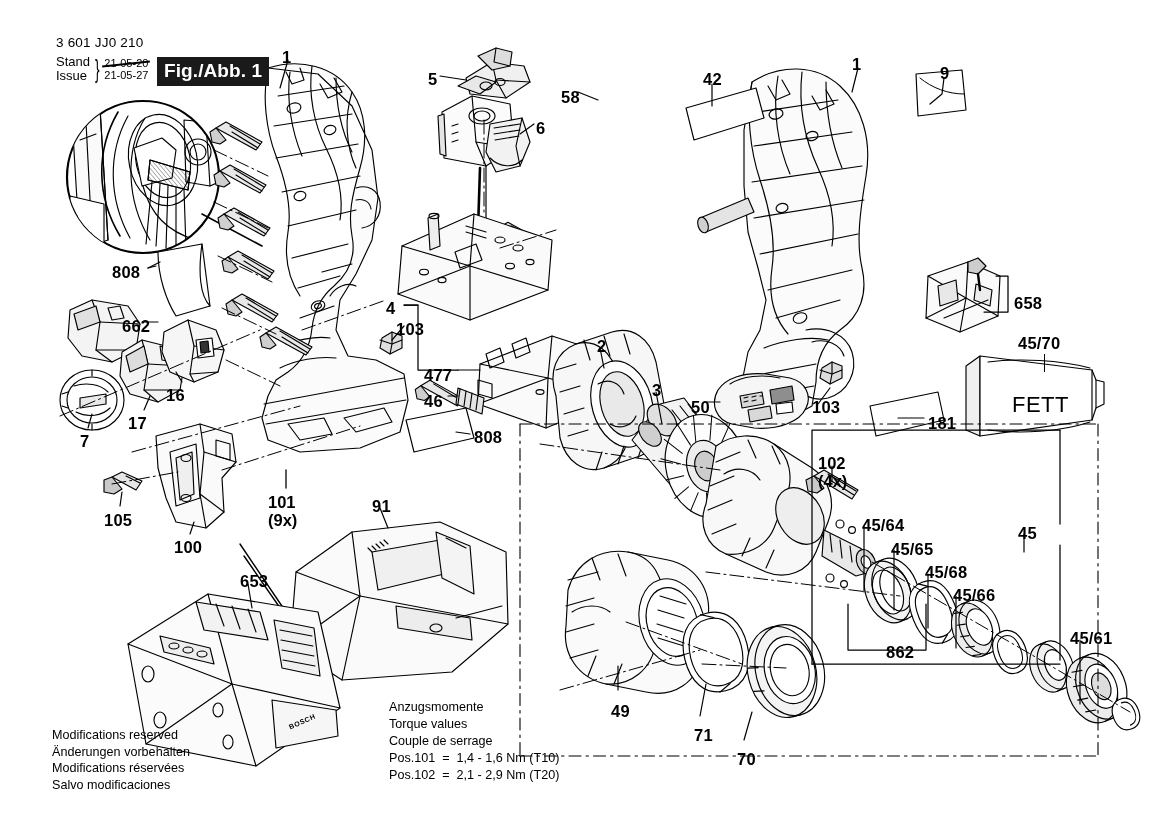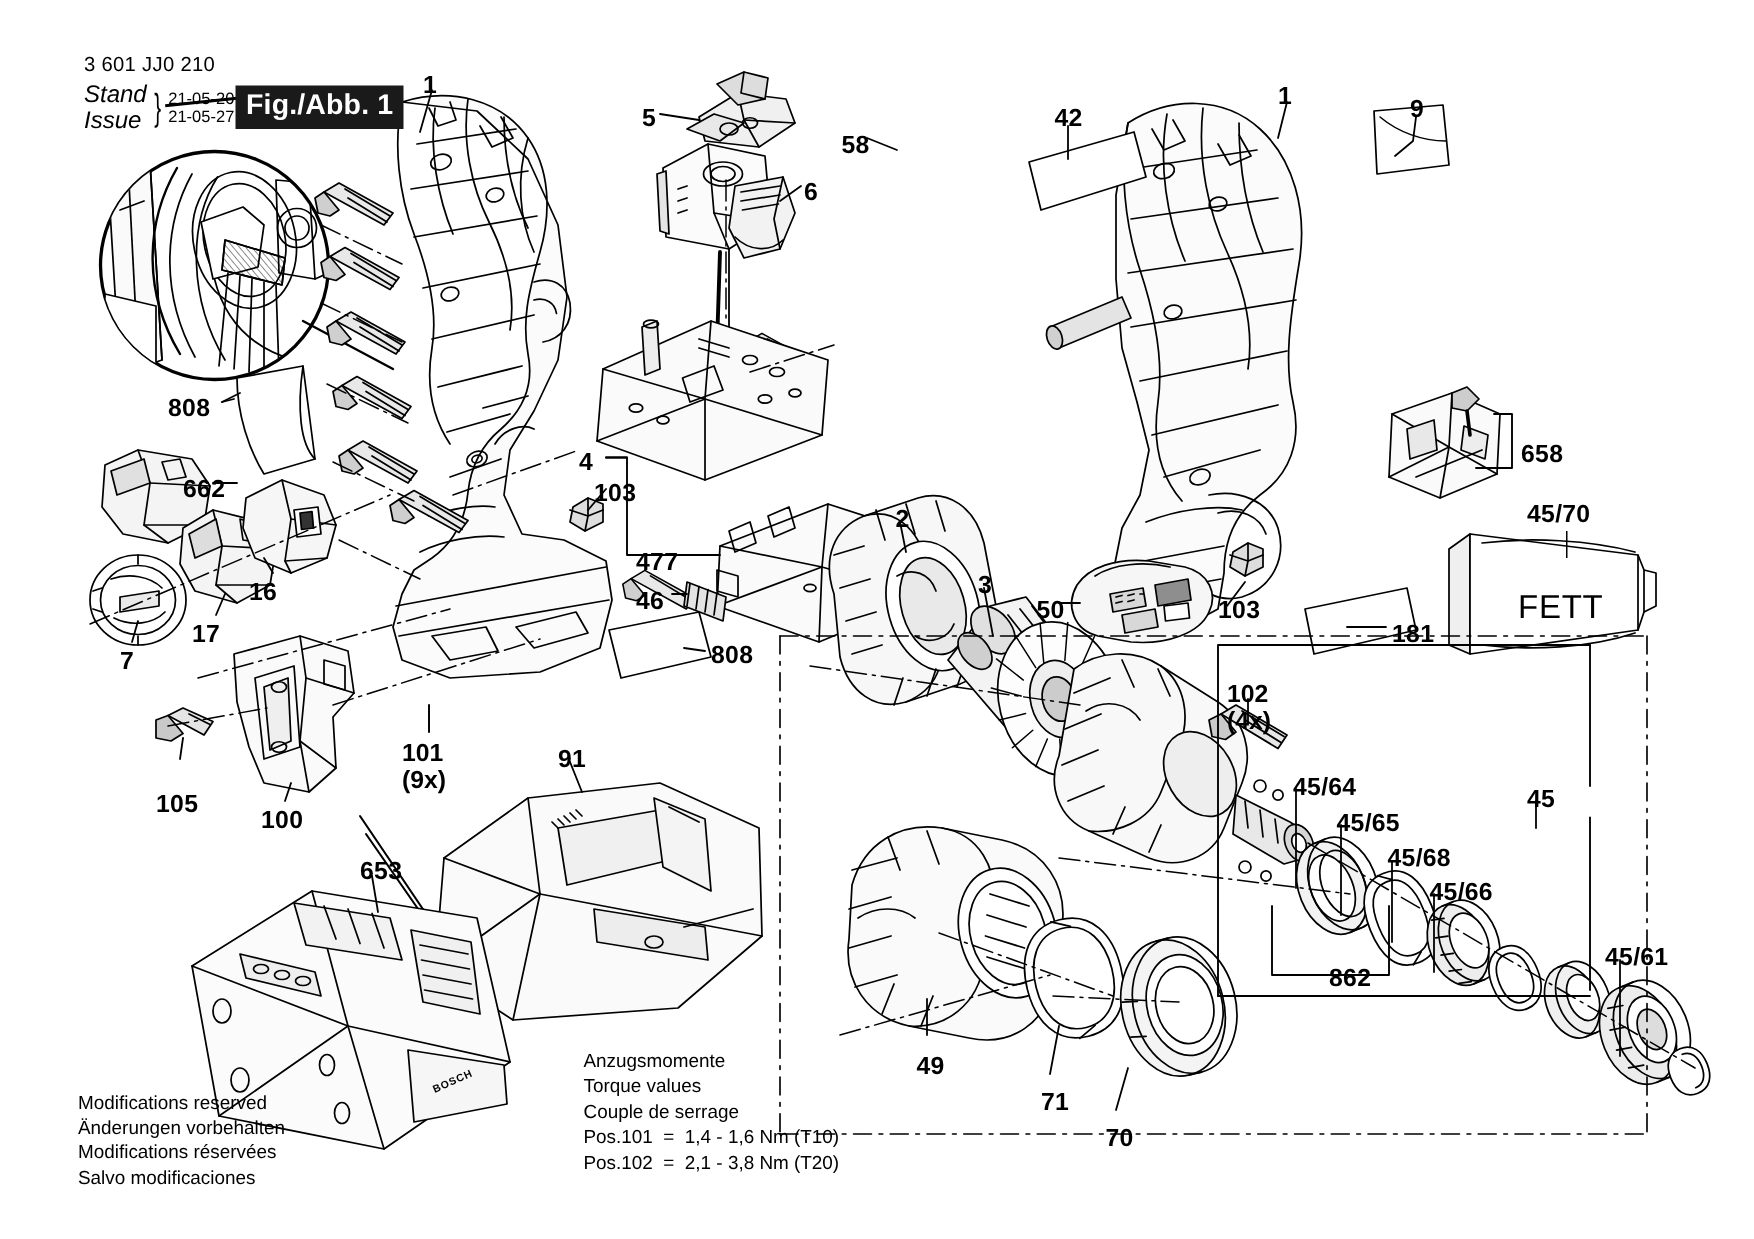--- a/index.html
+++ b/index.html
@@ -37,23 +37,22 @@
     letter-spacing: .2px;
     white-space: nowrap;
   }
   .hdr-rows {
     margin-top: 4px;
     display: flex;
     align-items: center;
     gap: 2px;
   }
   .hdr-words {
-    font-size: 16px;
+    font-size: 13px;
     line-height: 1.12;
-    font-style: italic;
   }
   .hdr-brace {
     font-size: 25px;
     line-height: 0.85;
     transform: scaleX(.55);
     margin: 0 1px 0 1px;
   }
   .hdr-dates {
     font-size: 11px;
     line-height: 1.12;
@@ -772,40 +771,40 @@
 
   <div class="txtblock" style="left:52px; top:727px;">Modifications reserved
 Änderungen vorbehalten
 Modifications réservées
 Salvo modificaciones</div>
 
   <div class="torque">Anzugsmomente
 Torque values
 Couple de serrage
 Pos.101  =  1,4 - 1,6 Nm (T10)
-Pos.102  =  2,1 - 3,8 Nm (T20)</div>
+Pos.102  =  2,1 - 2,9 Nm (T20)</div>
 
   <div class="fett-text" style="left:1012px; top:392px;">FETT</div>
 
   <div class="bosch-mark" style="left:288px; top:718px;">BOSCH</div>
 
   <div id="callout-layer">
       <div class="lbl" style="left: 282px; top: 48px;">1</div>
       <div class="lbl" style="left: 428px; top: 70px;">5</div>
       <div class="lbl" style="left: 536px; top: 119px;">6</div>
       <div class="lbl" style="left: 561px; top: 88px;">58</div>
       <div class="lbl" style="left: 703px; top: 70px;">42</div>
       <div class="lbl" style="left: 852px; top: 55px;">1</div>
       <div class="lbl" style="left: 940px; top: 64px;">9</div>
       <div class="lbl" style="left: 112px; top: 263px;">808</div>
       <div class="lbl" style="left: 122px; top: 317px;">662</div>
       <div class="lbl" style="left: 166px; top: 386px;">16</div>
       <div class="lbl" style="left: 128px; top: 414px;">17</div>
       <div class="lbl" style="left: 80px; top: 432px;">7</div>
-      <div class="lbl" style="left: 104px; top: 527px;">105</div>
+      <div class="lbl" style="left: 104px; top: 511px;">105</div>
       <div class="lbl" style="left: 174px; top: 538px;">100</div>
       <div class="lbl" style="left: 386px; top: 299px;">4</div>
       <div class="lbl" style="left: 396px; top: 320px;">103</div>
       <div class="lbl" style="left: 424px; top: 366px;">477</div>
       <div class="lbl" style="left: 424px; top: 392px;">46</div>
       <div class="lbl" style="left: 474px; top: 428px;">808</div>
       <div class="lbl" style="left: 597px; top: 337px;">2</div>
       <div class="lbl" style="left: 652px; top: 381px;">3</div>
       <div class="lbl" style="left: 691px; top: 398px;">50</div>
       <div class="lbl" style="left: 812px; top: 398px;">103</div>

